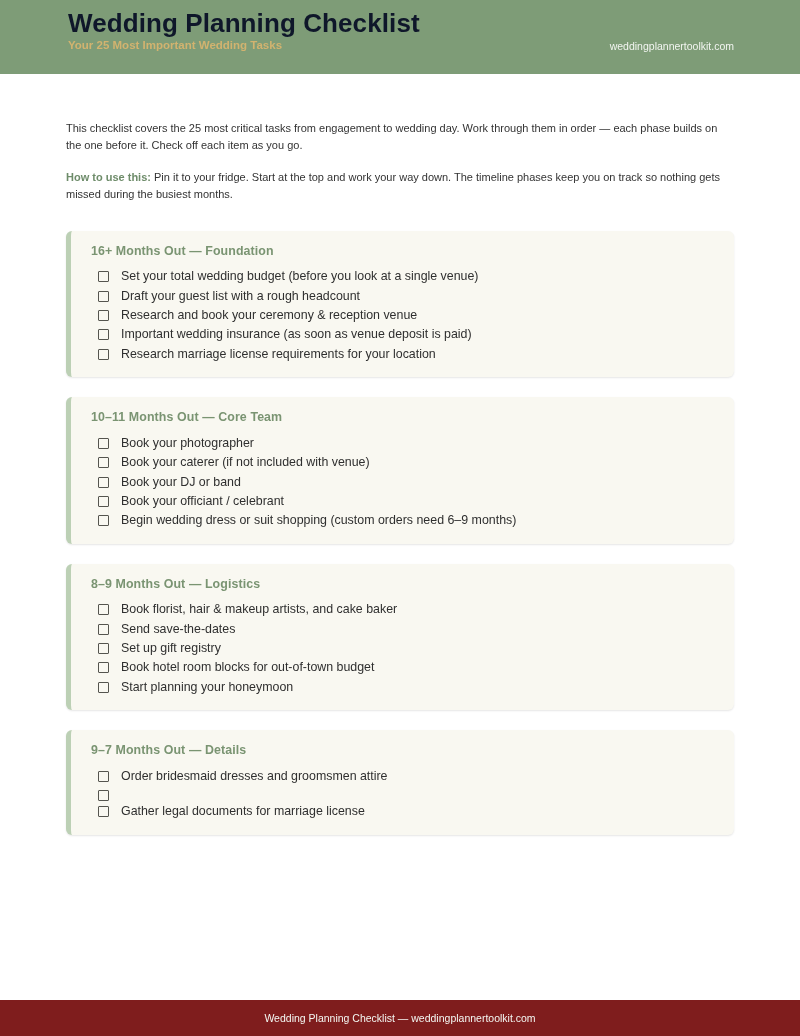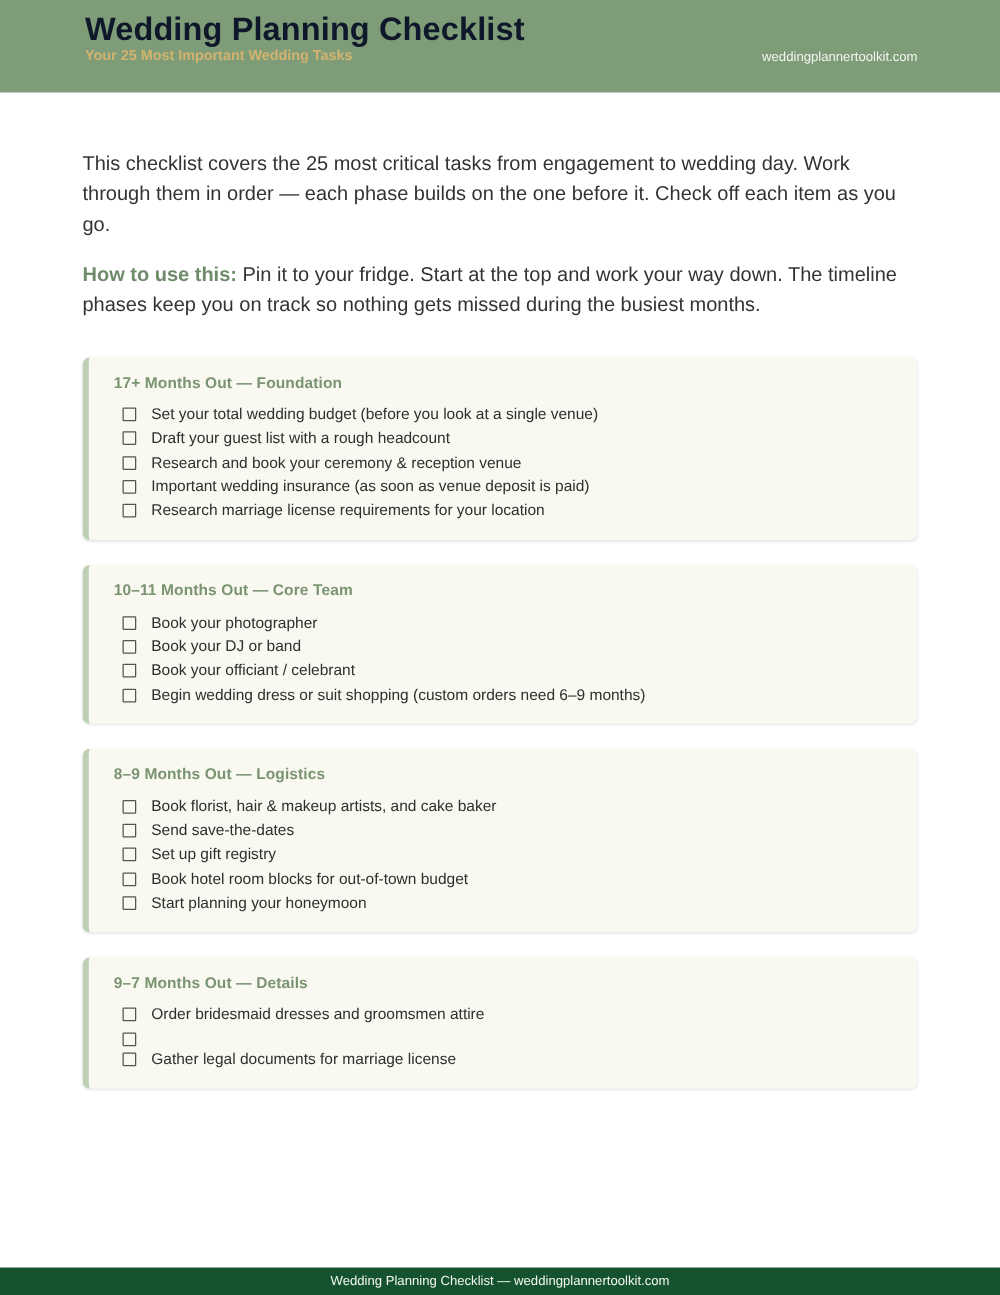--- a/index.html
+++ b/index.html
@@ -59,21 +59,21 @@
     position: absolute;
     left: 0;
     top: 74px;
     width: 800px;
   }
   .intro {
     padding: 46px 66px 0 66px;
   }
   .intro p {
     margin: 0 0 12px 0;
-    font-size: 16px;
+    font-size: 11px;
     line-height: 1.52;
     color: #333333;
   }
   .intro p.howto {
     margin-top: 16px;
   }
   .howto-label {
     font-weight: bold;
     color: #6e8c6a;
   }
@@ -123,22 +123,22 @@
   .item-text {
     flex: 1 1 auto;
   }
 
   
   .footer {
     position: absolute;
     left: 0;
     bottom: 0;
     width: 800px;
-    height: 22px;
-    background: #14532d;
+    height: 36px;
+    background: #7f1d1d;
     display: flex;
     align-items: center;
     justify-content: center;
   }
   .footer-text {
     font-size: 10.5px;
     color: #f4f7f2;
     white-space: nowrap;
   }
 </style>
@@ -154,21 +154,21 @@
 <div class="content">
 
   <div class="intro">
     <p>This checklist covers the 25 most critical tasks from engagement to wedding day. Work through them in order — each phase builds on the one before it. Check off each item as you go.</p>
     <p class="howto"><span class="howto-label">How to use this:</span><span> Pin it to your fridge. Start at the top and work your way down. The timeline phases keep you on track so nothing gets missed during the busiest months.</span></p>
   </div>
 
   <div class="cards">
 
   <div class="card">
-        <div class="card-title">17+ Months Out — Foundation</div>
+        <div class="card-title">16+ Months Out — Foundation</div>
         <ul class="card-list">
           <li class="card-item">
             <span class="checkbox"></span>
             <span class="item-text">Set your total wedding budget (before you look at a single venue)</span>
           </li>
           <li class="card-item">
             <span class="checkbox"></span>
             <span class="item-text">Draft your guest list with a rough headcount</span>
           </li>
           <li class="card-item">
@@ -184,20 +184,24 @@
             <span class="item-text">Research marriage license requirements for your location</span>
           </li>
         </ul>
       </div>
       <div class="card">
         <div class="card-title">10–11 Months Out — Core Team</div>
         <ul class="card-list">
           <li class="card-item">
             <span class="checkbox"></span>
             <span class="item-text">Book your photographer</span>
+          </li>
+          <li class="card-item">
+            <span class="checkbox"></span>
+            <span class="item-text">Book your caterer (if not included with venue)</span>
           </li>
           <li class="card-item">
             <span class="checkbox"></span>
             <span class="item-text">Book your DJ or band</span>
           </li>
           <li class="card-item">
             <span class="checkbox"></span>
             <span class="item-text">Book your officiant / celebrant</span>
           </li>
           <li class="card-item">

